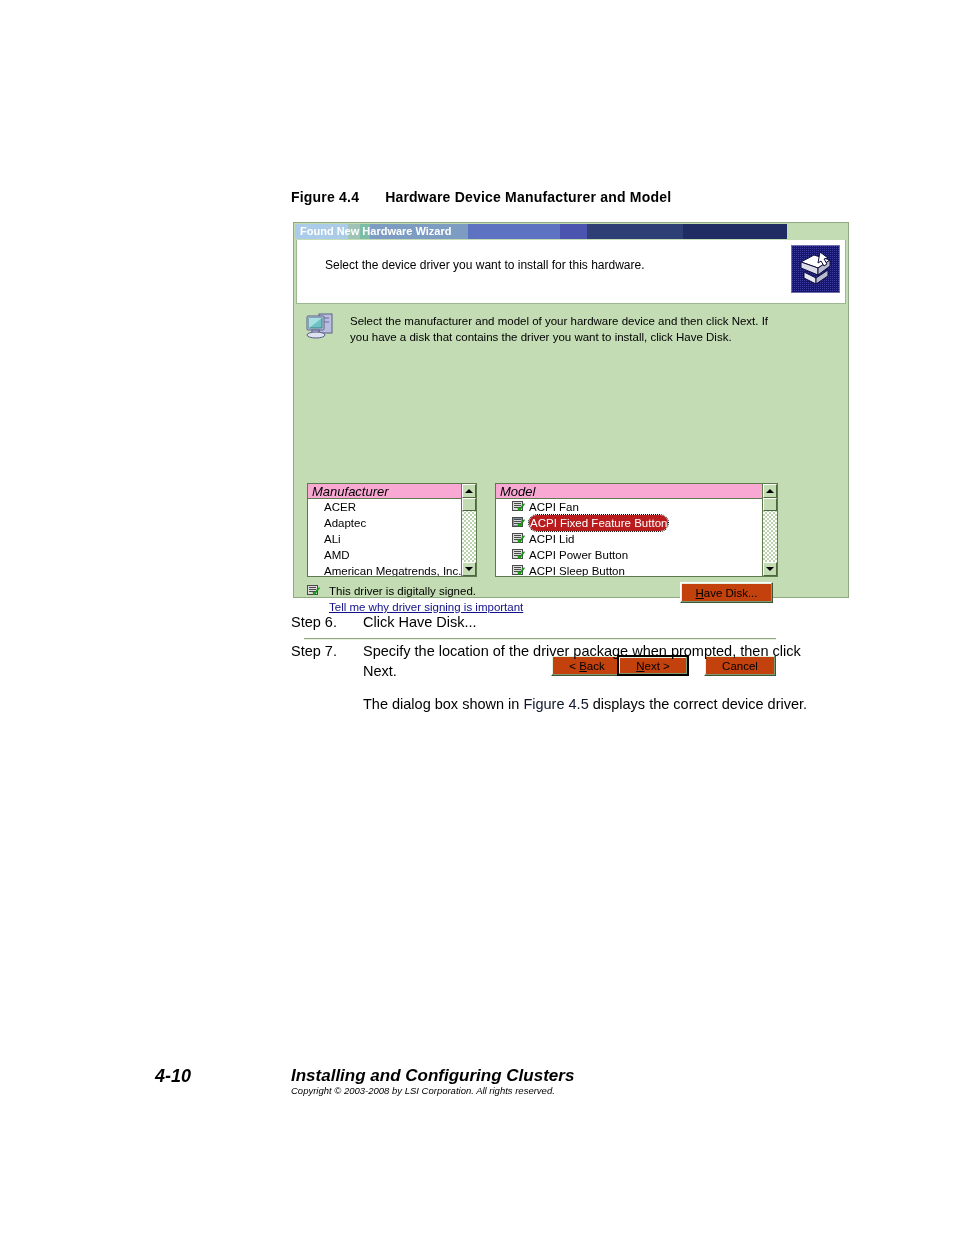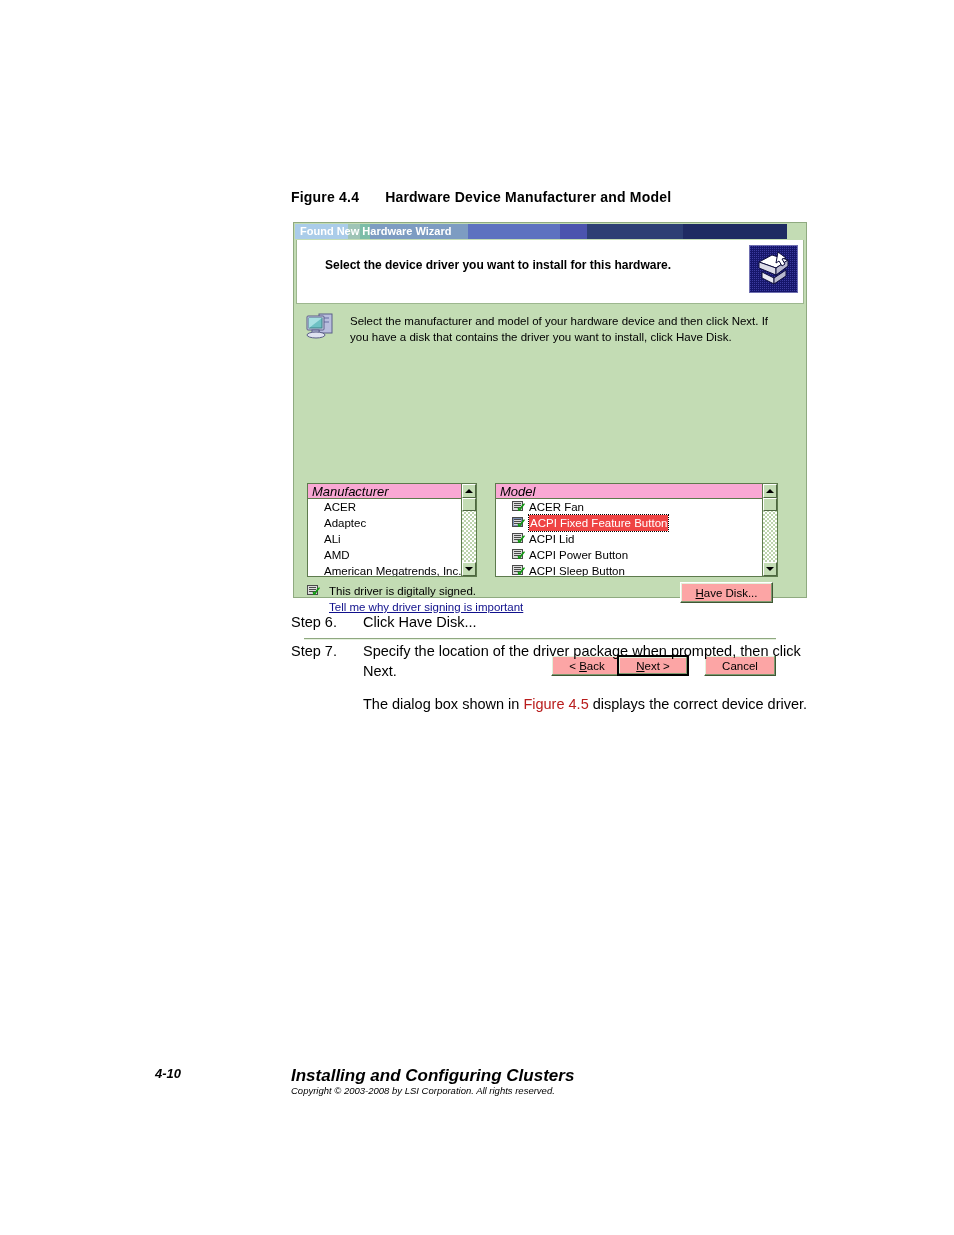--- a/index.html
+++ b/index.html
@@ -26,21 +26,21 @@
     letter-spacing: 0.2px;
     white-space: nowrap;
   }
   .fig-caption .fig-num { margin-right: 26px; }
 
   
   .wizard {
     position: absolute;
     left: 293px;
     top: 222px;
-    width: 514px;
+    width: 556px;
     height: 376px;
     background: #c3dcb4;
     border: 1px solid #8faa80;
     box-sizing: border-box;
   }
 
   
   .titlebar {
     position: relative;
     height: 15px;
@@ -69,21 +69,21 @@
     background: #ffffff;
     border: 1px solid #9db78f;
     border-top: none;
     box-sizing: border-box;
   }
   .wiz-header-title {
     position: absolute;
     left: 28px;
     top: 18px;
     font-size: 12px;
-    font-weight: bold;
+    font-weight: normal;
     white-space: nowrap;
   }
   .wiz-header-icon {
     position: absolute;
     right: 5px;
     top: 5px;
     width: 49px;
     height: 48px;
     background: #1b1b6e;
     border: 1px solid #6f6fb0;
@@ -151,24 +151,25 @@
     height: 16px;
     line-height: 16px;
     font-size: 11.5px;
     padding-left: 16px;
     white-space: nowrap;
     display: flex;
     align-items: center;
     gap: 3px;
   }
   .list-item.selected .lbl {
-    background: #ef4444;
+    background: #b91c1c;
     color: #ffffff;
     outline: 1px dotted #000;
     padding: 0 1px;
+    border-radius: 8px;
   }
 
   
   .sign-ico {
     position: relative;
     width: 14px; height: 12px;
     flex: 0 0 14px;
   }
   .sign-ico .paper {
     position: absolute; left: 0; top: 0;
@@ -248,21 +249,21 @@
   .signed-link {
     margin-left: 22px;
     margin-top: 2px;
     font-size: 11.5px;
     color: #10108c;
     text-decoration: underline;
     display: inline-block;
   }
 
   .btn {
-    background: #fca5a5;
+    background: #c2410c;
     border: 1px solid #ffffff;
     border-right-color: #3f5634;
     border-bottom-color: #3f5634;
     box-shadow: inset -1px -1px 0 #7f9a70, inset 1px 1px 0 #e3f0db;
     font-size: 11.5px;
     text-align: center;
     box-sizing: border-box;
     color: #000;
     cursor: default;
     font-family: "Liberation Sans", sans-serif;
@@ -313,28 +314,28 @@
     font-size: 14.5px;
     line-height: 20px;
   }
   .step {
     display: flex;
     margin-bottom: 9px;
   }
   .step-label { width: 72px; flex: 0 0 72px; }
   .step-text  { flex: 1; }
   .para-indent { margin-left: 72px; margin-top: 13px; }
-  .xref { color: #b91c1c; margin-top: 40px; }
+  .xref { color: #0f172a; margin-top: 40px; }
 
   
   .pg-num {
     position: absolute;
     left: 155px;
     top: 1066px;
-    font-size: 13px;
+    font-size: 18px;
     font-style: italic;
     font-weight: bold;
   }
   .pg-title {
     position: absolute;
     left: 291px;
     top: 1066px;
     font-size: 17px;
     font-style: italic;
     font-weight: bold;
@@ -446,21 +447,21 @@
       </div>
 
       <div class="listbox" id="model-list">
         <div class="list-header">Model</div>
         <div class="list-items" id="model-items">
             <div class="list-item">
               <span class="sign-ico">
                 <span class="paper"></span>
                 <span class="check">✓</span>
               </span>
-              <span class="lbl">ACER Fan</span>
+              <span class="lbl">ACPI Fan</span>
             </div>
             <div class="list-item selected">
               <span class="sign-ico sel">
                 <span class="paper"></span>
                 <span class="check">✓</span>
               </span>
               <span class="lbl">ACPI Fixed Feature Button</span>
             </div>
             <div class="list-item">
               <span class="sign-ico">

